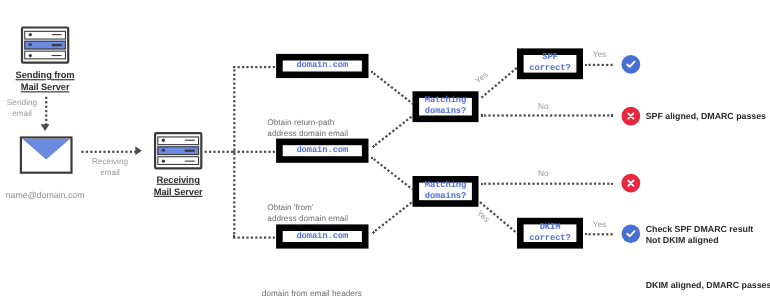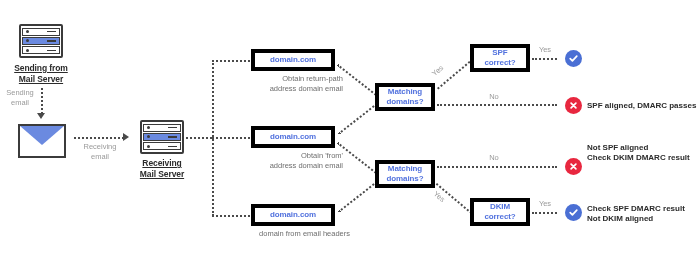--- a/index.html
+++ b/index.html
@@ -92,39 +92,41 @@
   .edge-label {
     font-size: 7.5px;
     color: #9a9a9a;
     text-align: center;
     line-height: 10px;
     white-space: nowrap;
   }
   .caption {
     font-size: 7.5px;
     color: #6e6e6e;
-    text-align: right;
+    text-align: left;
     line-height: 10px;
     white-space: nowrap;
+    margin-top: 33px;
   }
 
   
   .box {
-    border: 4px solid #000000;
+    border: 6px solid #000000;
     background: #ffffff;
     box-sizing: border-box;
     display: flex;
     align-items: center;
     justify-content: center;
     text-align: center;
     color: #5272de;
     font-weight: bold;
     font-size: 8px;
     line-height: 10px;
     letter-spacing: -0.1px;
+    font-family: Liberation Mono, monospace;
   }
 
   
   .dot-h {
     height: 0;
     border-top: 2px dotted #4a4a4a;
   }
   .dot-v {
     width: 0;
     border-left: 2px dotted #4a4a4a;
@@ -196,20 +198,21 @@
   <div class="abs dot-v" style="left:41px; top:88px; height:26px;"></div>
   <div class="abs arrow-down" style="left:37px; top:113px;"></div>
   <div class="abs edge-label" style="left:2px; top:88px; width:36px;">
     <div>Sending</div>
     <div>email</div>
   </div>
 
   <div class="abs envelope" style="left:18px; top:124px;">
     <span class="flap"></span>
   </div>
+  <div class="abs sub-label" style="left:0px; top:172px; width:82px;">name@domain.com</div>
 
   <div class="abs dot-h" style="left:74px; top:137px; width:50px;"></div>
   <div class="abs arrow-right" style="left:123px; top:133px;"></div>
   <div class="abs edge-label" style="left:78px; top:142px; width:44px;">
     <div>Receiving</div>
     <div>email</div>
   </div>
 
   <div class="abs server" style="left:140px; top:120px;">
     <div class="server-row">
@@ -304,34 +307,33 @@
   </div>
   <div class="abs result-text" style="left:587px; top:54px;">
     <div>SPF aligned, DMARC passes</div>
   </div>
 
   <div class="abs badge err" style="left:565px; top:97px;">
     <svg width="11" height="11" viewBox="0 0 11 11" aria-hidden="true">
       <path d="M3.1 3.1 L7.9 7.9 M7.9 3.1 L3.1 7.9" fill="none" stroke="#ffffff" stroke-width="1.7" stroke-linecap="round"></path>
     </svg>
   </div>
-  <div class="abs result-text" style="left:587px; top:96px;">
-    <div>Not SPF aligned</div>
-    <div>Check DKIM DMARC result</div>
-  </div>
 
   <div class="abs badge err" style="left:565px; top:158px;">
     <svg width="11" height="11" viewBox="0 0 11 11" aria-hidden="true">
       <path d="M3.1 3.1 L7.9 7.9 M7.9 3.1 L3.1 7.9" fill="none" stroke="#ffffff" stroke-width="1.7" stroke-linecap="round"></path>
     </svg>
   </div>
   <div class="abs result-text" style="left:587px; top:157px;">
     <div>Check SPF DMARC result</div>
     <div>Not DKIM aligned</div>
   </div>
 
   <div class="abs badge ok" style="left:565px; top:204px;">
     <svg width="11" height="11" viewBox="0 0 11 11" aria-hidden="true">
       <path d="M2.2 5.6 L4.4 7.8 L8.8 3.1" fill="none" stroke="#ffffff" stroke-width="1.7" stroke-linecap="round" stroke-linejoin="round"></path>
     </svg>
   </div>
+  <div class="abs result-text" style="left:587px; top:208px;">
+    <div>DKIM aligned, DMARC passes</div>
+  </div>
 
 </div>
 
 </body></html>

